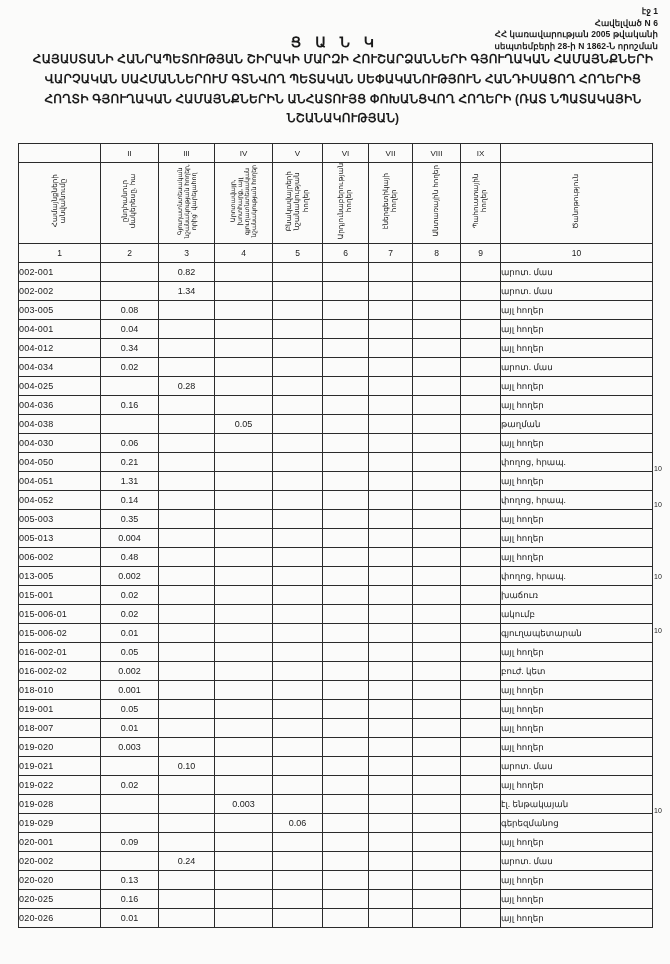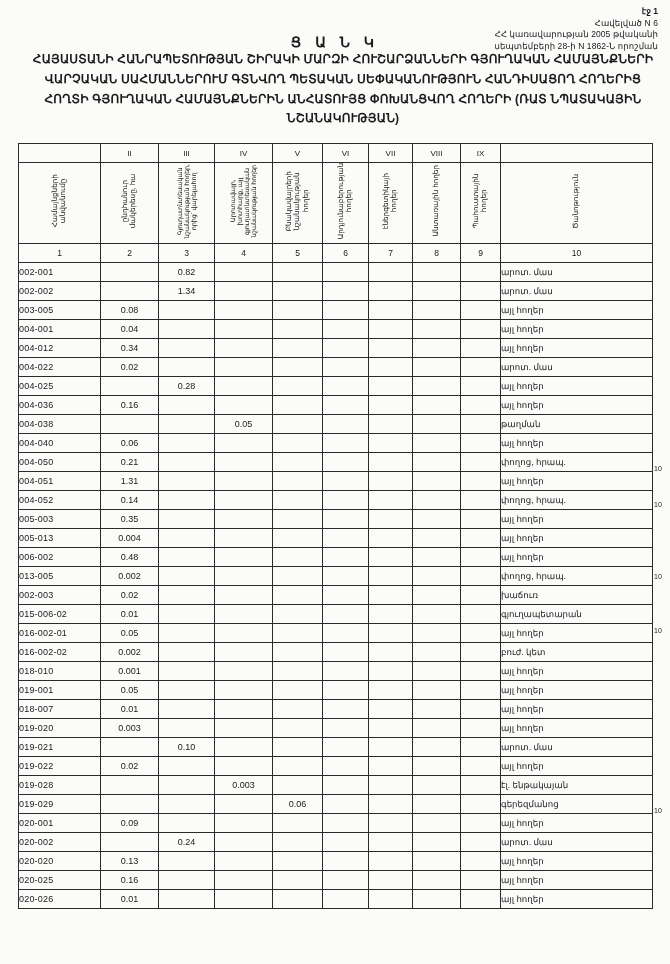--- a/index.html
+++ b/index.html
@@ -13,21 +13,21 @@
   }
   .page{
     position:absolute;
     left:0;top:0;width:670px;height:964px;
     background:#fbfbfa;
   }
   .hdr-right{
     position:absolute;right:12px;top:6px;
     text-align:right;
     font-family:"Liberation Sans", sans-serif;
-    font-size:8.5px;font-weight:normal;
+    font-size:8.5px;font-weight:bold;
     line-height:1.35;
     letter-spacing:0.1px;
   }
   .page-no{
     position:absolute;right:12px;top:6px;
     font-family:"Liberation Sans", sans-serif;
     font-size:8.5px;font-weight:bold;
   }
   .hdr-line{display:block;}
   .title-word{
@@ -260,21 +260,21 @@
           <td class="c-num"></td>
           <td class="c-num"></td>
           <td class="c-num"></td>
           <td class="c-num"></td>
           <td class="c-num"></td>
           <td class="c-num"></td>
           <td class="c-num"></td>
           <td class="c-note">այլ հողեր</td>
         </tr>
         <tr>
-          <td class="c-code">004-022</td>
+          <td class="c-code">004-034</td>
           <td class="c-num">0.02</td>
           <td class="c-num"></td>
           <td class="c-num"></td>
           <td class="c-num"></td>
           <td class="c-num"></td>
           <td class="c-num"></td>
           <td class="c-num"></td>
           <td class="c-num"></td>
           <td class="c-note">արոտ. մաս</td>
         </tr>
@@ -308,21 +308,21 @@
           <td class="c-num"></td>
           <td class="c-num">0.05</td>
           <td class="c-num"></td>
           <td class="c-num"></td>
           <td class="c-num"></td>
           <td class="c-num"></td>
           <td class="c-num"></td>
           <td class="c-note">թաղման</td>
         </tr>
         <tr>
-          <td class="c-code">004-040</td>
+          <td class="c-code">004-030</td>
           <td class="c-num">0.06</td>
           <td class="c-num"></td>
           <td class="c-num"></td>
           <td class="c-num"></td>
           <td class="c-num"></td>
           <td class="c-num"></td>
           <td class="c-num"></td>
           <td class="c-num"></td>
           <td class="c-note">այլ հողեր</td>
         </tr>
@@ -404,30 +404,42 @@
           <td class="c-num"></td>
           <td class="c-num"></td>
           <td class="c-num"></td>
           <td class="c-num"></td>
           <td class="c-num"></td>
           <td class="c-num"></td>
           <td class="c-num"></td>
           <td class="c-note">փողոց, հրապ.</td>
         </tr>
         <tr>
-          <td class="c-code">002-003</td>
+          <td class="c-code">015-001</td>
           <td class="c-num">0.02</td>
           <td class="c-num"></td>
           <td class="c-num"></td>
           <td class="c-num"></td>
           <td class="c-num"></td>
           <td class="c-num"></td>
           <td class="c-num"></td>
           <td class="c-num"></td>
           <td class="c-note">խաճուռ</td>
+        </tr>
+        <tr>
+          <td class="c-code">015-006-01</td>
+          <td class="c-num">0.02</td>
+          <td class="c-num"></td>
+          <td class="c-num"></td>
+          <td class="c-num"></td>
+          <td class="c-num"></td>
+          <td class="c-num"></td>
+          <td class="c-num"></td>
+          <td class="c-num"></td>
+          <td class="c-note">ակումբ</td>
         </tr>
         <tr>
           <td class="c-code">015-006-02</td>
           <td class="c-num">0.01</td>
           <td class="c-num"></td>
           <td class="c-num"></td>
           <td class="c-num"></td>
           <td class="c-num"></td>
           <td class="c-num"></td>
           <td class="c-num"></td>

